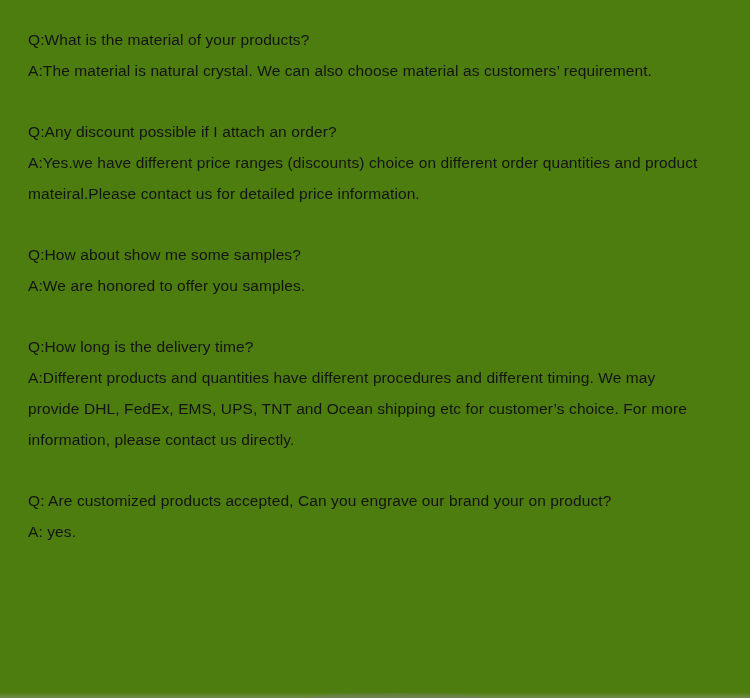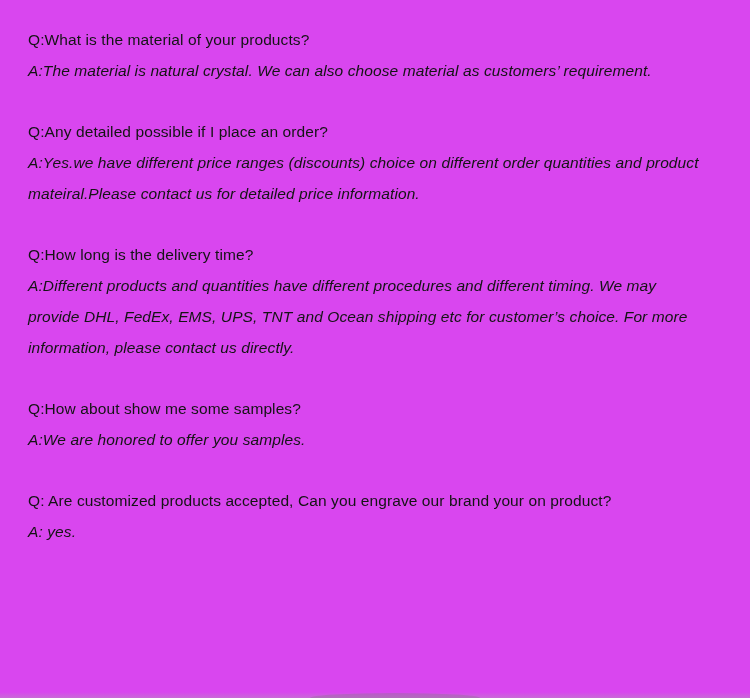--- a/index.html
+++ b/index.html
@@ -13,21 +13,21 @@
     font-family: "Liberation Sans", sans-serif;
     color: #1a1a1a;
     overflow: hidden;
   }
   .page {
     position: relative;
     width: 750px;
     height: 698px;
     box-sizing: border-box;
     padding: 24px 40px 0 28px;
-    background: #d946ef;
+    background: #4d7c0f;
   }
   .faq-list {
     display: block;
   }
   .faq-item {
     margin: 0 0 30px 0;
   }
   .faq-item:last-child {
     margin-bottom: 0;
   }
@@ -36,21 +36,20 @@
     line-height: 31px;
     letter-spacing: 0.1px;
     color: #141414;
     white-space: pre-wrap;
   }
   .question {
     font-weight: 400;
   }
   .answer {
     font-weight: 400;
-    font-style: italic;
   }
   
   .bottom-shadow {
     position: absolute;
     left: 0;
     right: 0;
     bottom: 0;
     height: 6px;
     background: linear-gradient(to bottom, rgba(255,255,255,0) 0%, rgba(170,170,170,0.35) 100%);
     pointer-events: none;
@@ -74,32 +73,32 @@
 
     <div class="faq-item">
       <div class="line question">Q:What is the material of your products?</div>
       <div class="line answer">A:The material is natural crystal. We can also choose material as customers’ requirement.</div>
     </div>
 
     <div class="faq-item">
     </div>
 
     <div class="faq-item">
-      <div class="line question">Q:Any detailed possible if I place an order?</div>
+      <div class="line question">Q:Any discount possible if I attach an order?</div>
       <div class="line answer">A:Yes.we have different price ranges (discounts) choice on different order quantities and product mateiral.Please contact us for detailed price information.</div>
+    </div>
+
+    <div class="faq-item">
+      <div class="line question">Q:How about show me some samples?</div>
+      <div class="line answer">A:We are honored to offer you samples.</div>
     </div>
 
     <div class="faq-item">
       <div class="line question">Q:How long is the delivery time?</div>
       <div class="line answer">A:Different products and quantities have different procedures and different timing. We may provide DHL, FedEx, EMS, UPS, TNT and Ocean shipping etc for customer’s choice. For more information, please contact us directly.</div>
-    </div>
-
-    <div class="faq-item">
-      <div class="line question">Q:How about show me some samples?</div>
-      <div class="line answer">A:We are honored to offer you samples.</div>
     </div>
 
     <div class="faq-item">
       <div class="line question">Q: Are customized products accepted, Can you engrave our brand your on product?</div>
       <div class="line answer">A: yes.</div>
     </div>
 
   </div>
 
   <div class="bottom-shadow">

